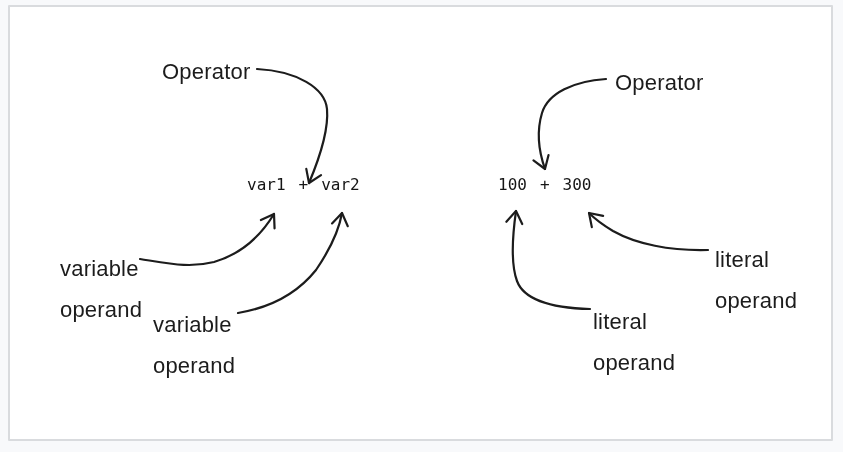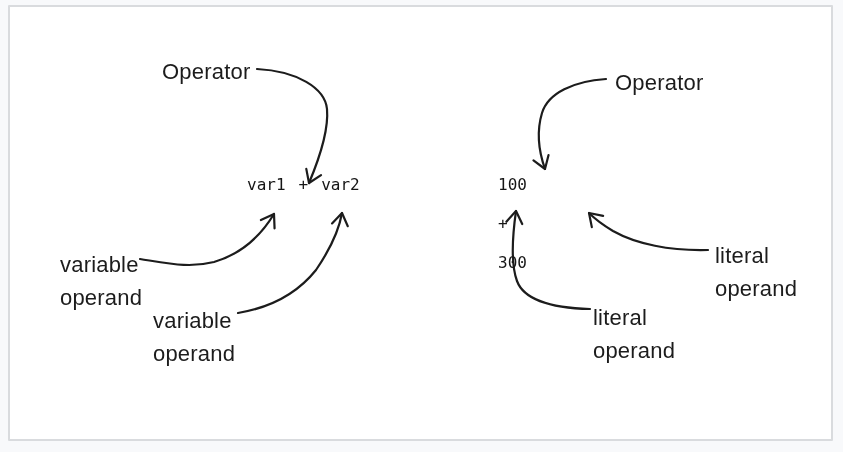--- a/index.html
+++ b/index.html
@@ -20,21 +20,21 @@
     left:8px;top:5px;
     width:825px;height:436px;
     box-sizing:border-box;
     background:#ffffff;
     border:2px solid #d9dbde;
     border-radius:1px;
   }
   .label{
     position:absolute;
     font-size:22px;
-    line-height:33px;
+    line-height:41px;
     white-space:pre-line;
     letter-spacing:.2px;
     color:#1c1c1c;
   }
   .label.single{line-height:27px;}
   .expr{
     position:absolute;
     display:flex;
     gap:13px;
     font-family:"DejaVu Sans Mono","Liberation Mono",monospace;
@@ -83,21 +83,21 @@
   </div>
 
   <div class="label" style="left:60px;top:248px;">variable
 operand</div>
 
   <div class="label" style="left:153px;top:304px;">variable
 operand</div>
 
   <div class="label single" style="left:615px;top:69px;">Operator</div>
 
-  <div class="expr" style="left:498px;top:172px;flex-direction:column;">
+  <div class="expr" style="left:498px;top:172px;">
     <span>100</span>
     <span>+</span>
     <span>300</span>
   </div>
 
   <div class="label" style="left:593px;top:301px;">literal
 operand</div>
 
   <div class="label" style="left:715px;top:239px;">literal
 operand</div>

